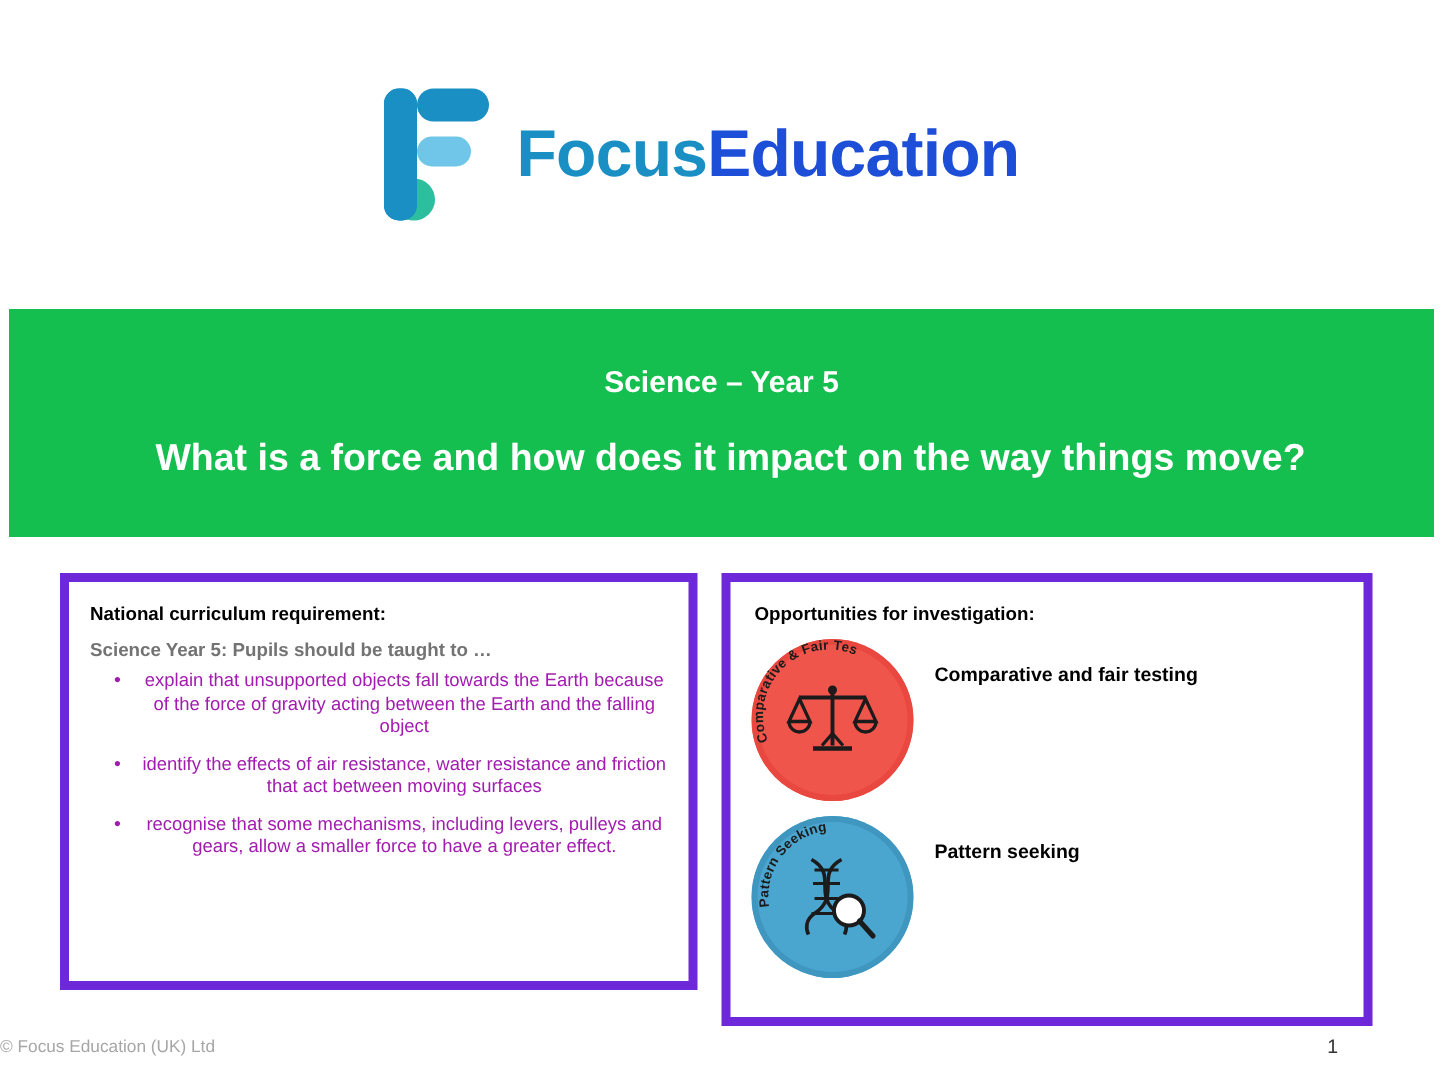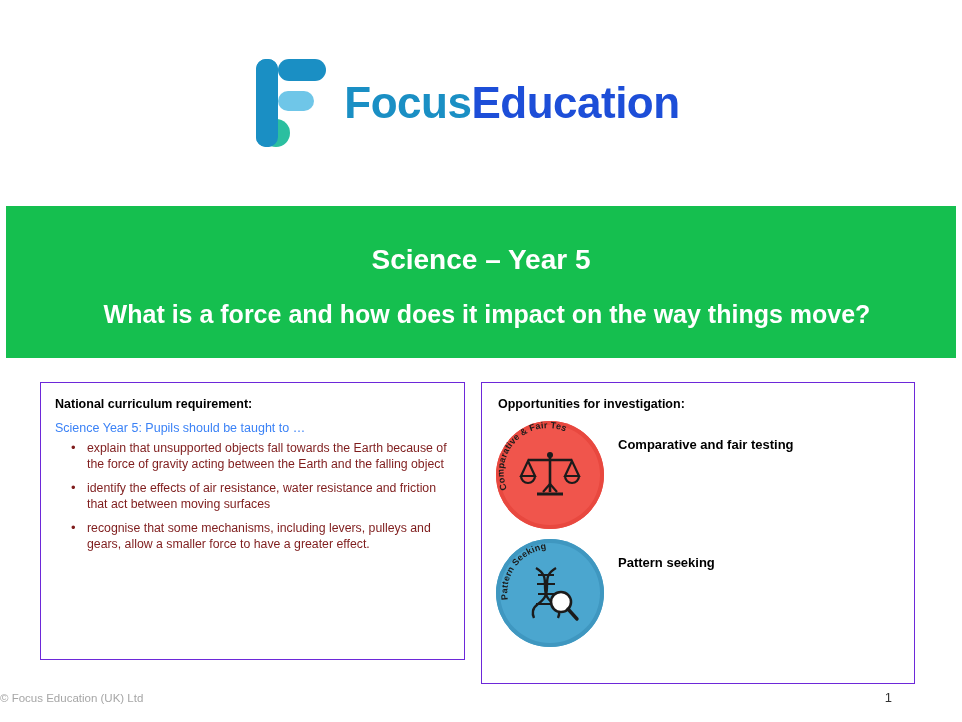--- a/index.html
+++ b/index.html
@@ -57,70 +57,71 @@
   
   .banner {
     position: absolute;
     left: 6px; top: 206px;
     width: 950px; height: 152px;
     background: #15bf4f;
     color: #ffffff;
     text-align: center;
   }
   .banner-title {
-    font-size: 28px;
+    font-size: 20px;
     font-weight: bold;
     margin-top: 38px;
   }
   .banner-question {
     font-size: 25px;
     font-weight: bold;
     margin-top: 24px;
     padding-left: 12px;
   }
   
   .panel {
     position: absolute;
-    border: 1px solid #6d28d9;
+    border: 6px solid #6d28d9;
     background: #ffffff;
   }
   .panel-left {
     left: 40px; top: 382px;
     width: 425px; height: 278px;
     padding: 12px 12px 0 12px;
   }
   .panel-right {
     left: 481px; top: 382px;
     width: 434px; height: 302px;
     padding: 12px 12px 0 14px;
   }
   .panel-heading {
     font-size: 12.5px;
     font-weight: bold;
     color: #000000;
     margin: 2px 0 10px 2px;
   }
   .subheading {
     font-size: 12.5px;
-    font-weight: normal;
-    color: #3b82f6;
+    font-weight: bold;
+    color: #737373;
     margin: 0 0 6px 2px;
   }
   ul.bullets {
     list-style: none;
     margin: 0;
     padding: 0 0 0 18px;
   }
   ul.bullets li {
     position: relative;
     font-size: 12.3px;
     line-height: 15.5px;
-    color: #7f1d1d;
+    color: #a21caf;
     margin-bottom: 9px;
     padding-left: 16px;
+    text-align: center;
   }
   ul.bullets li::before {
     content: "\2022";
     position: absolute;
     left: 0;
     top: -1px;
     font-size: 13px;
   }
   
   .invest-row {

